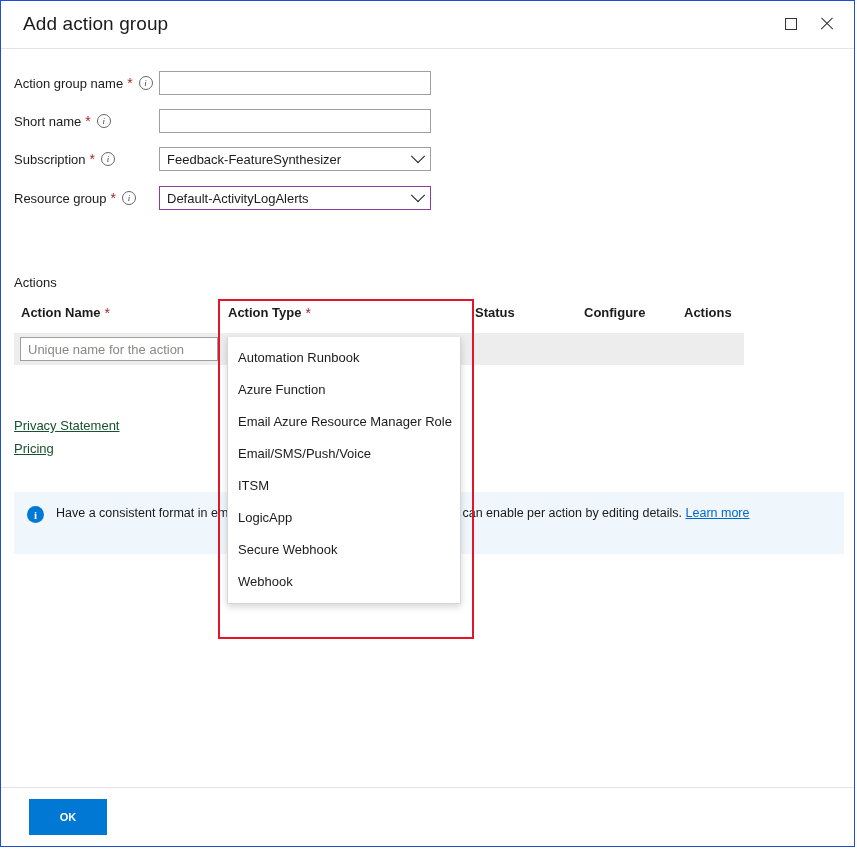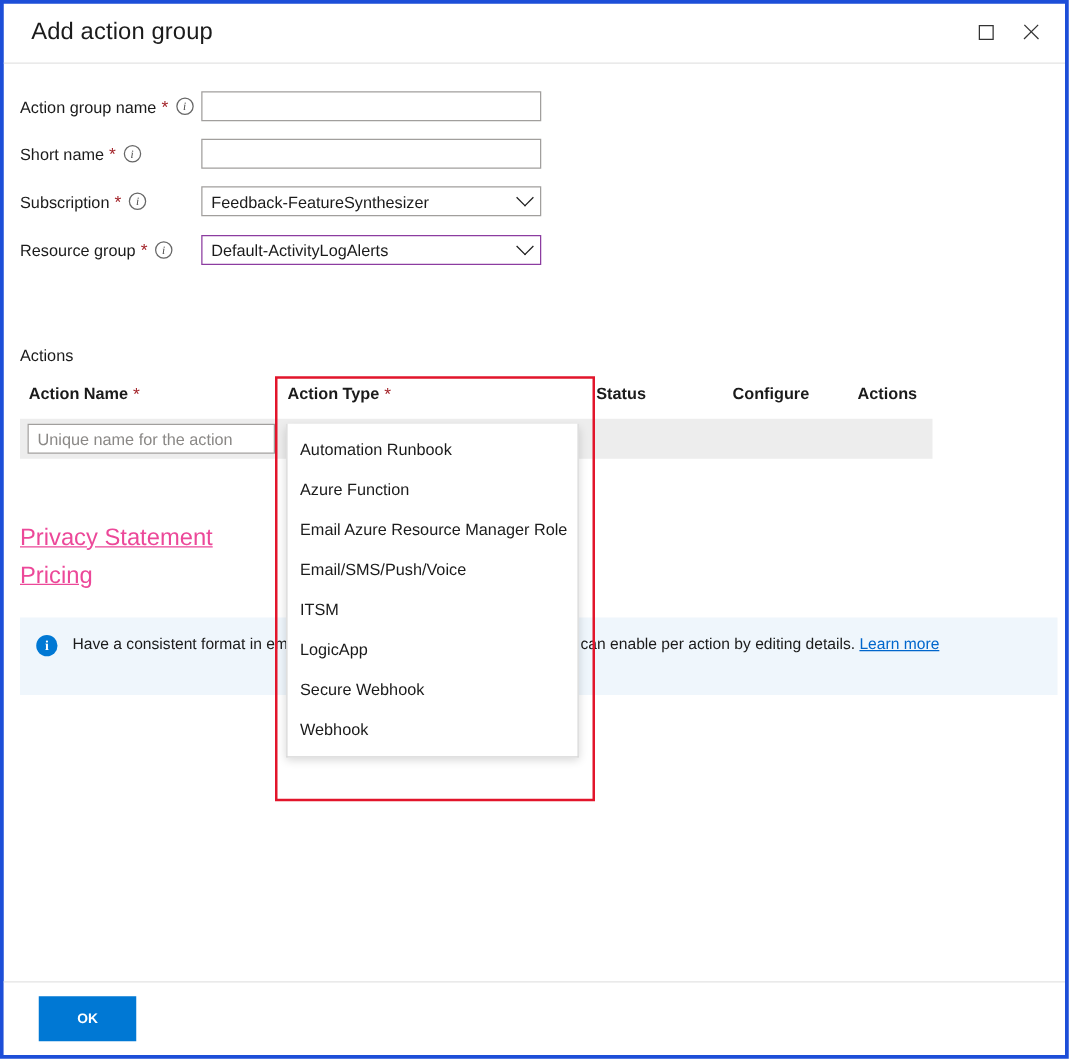--- a/index.html
+++ b/index.html
@@ -13,21 +13,21 @@
     font-family: "Liberation Sans", sans-serif;
     font-size: 13px;
     color: #1b1b1b;
     overflow: hidden;
   }
 
   .blade {
     position: relative;
     width: 855px;
     height: 847px;
-    border: 3px solid #1d4ed8;
+    border: 1px solid #1d4ed8;
     box-sizing: border-box;
     background: #ffffff;
   }
 
   
   .titlebar {
     position: relative;
     height: 48px;
     border-bottom: 1px solid #e3e3e3;
     box-sizing: border-box;
@@ -284,22 +284,22 @@
   }
 
   
   .link-col {
     position: absolute;
     left: 13px;
     top: 369px;
   }
   .doc-link {
     display: block;
-    font-size: 19px;
-    color: #ec4899;
+    font-size: 13px;
+    color: #14532d;
     text-decoration: underline;
     margin-bottom: 8px;
     cursor: pointer;
     width: max-content;
   }
 
   
   .info-banner {
     position: absolute;
     left: 13px;

